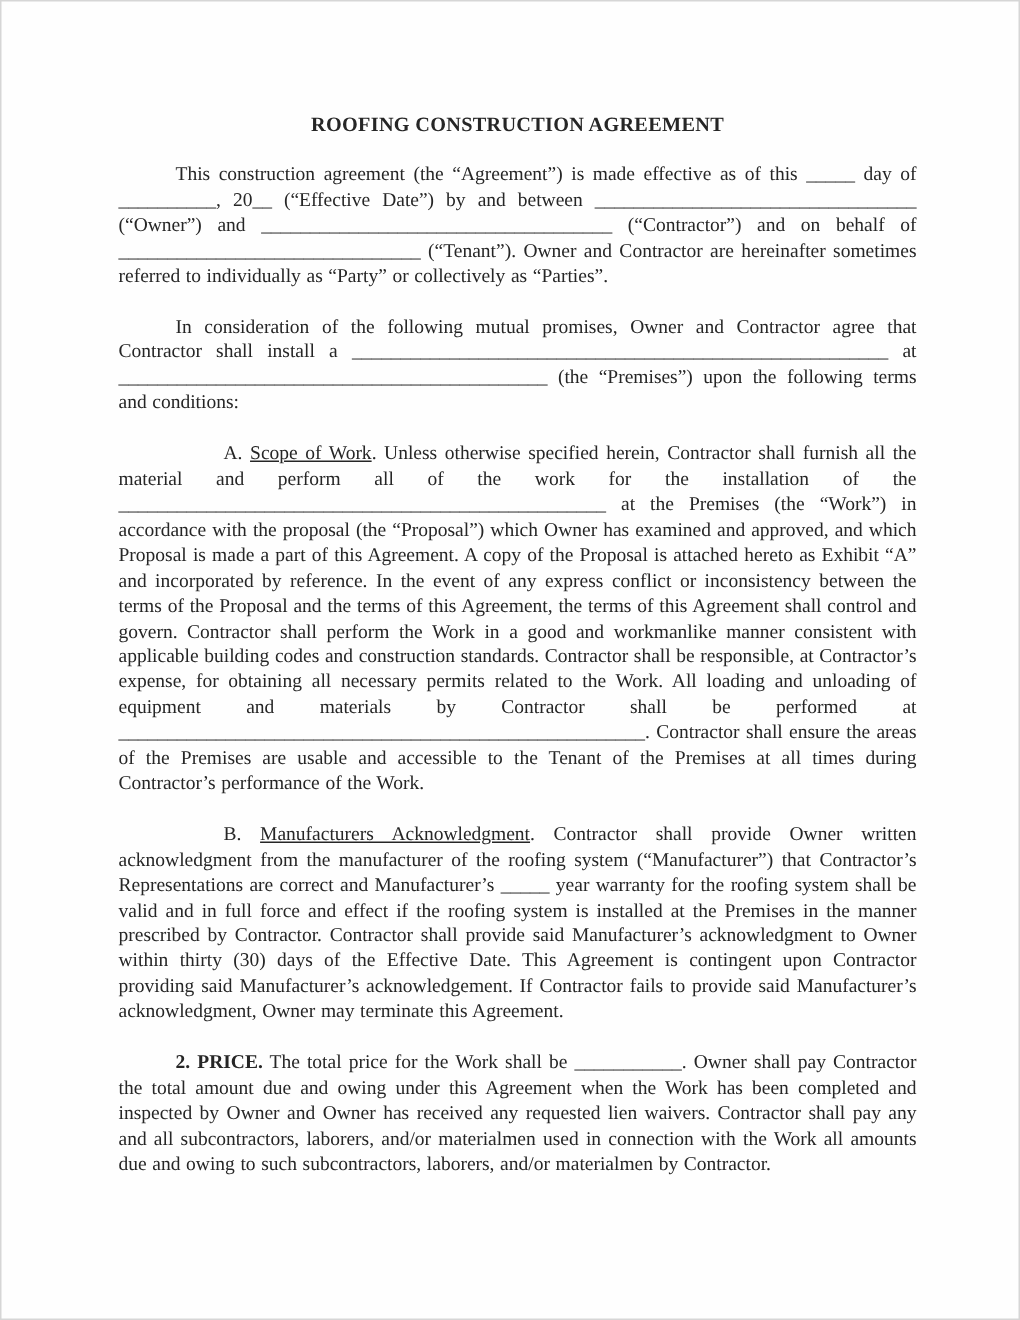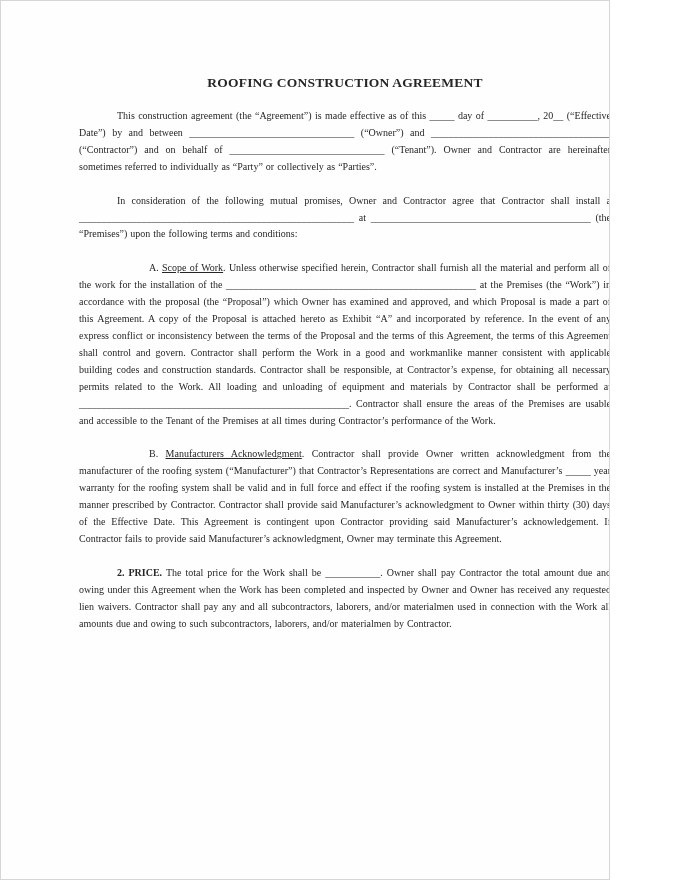--- a/index.html
+++ b/index.html
@@ -2,21 +2,21 @@
 <html><head>
 <meta charset="utf-8">
 <style>
   html, body {
     margin: 0;
     padding: 0;
     background: #ffffff;
   }
   .page {
     position: relative;
-    width: 610px;
+    width: 680px;
     height: 880px;
     box-sizing: border-box;
     background: #fefefe;
     border: 1px solid #d6d6d6;
     font-family: "Liberation Serif", serif;
     color: #262626;
     overflow: hidden;
   }
   .content {
     position: absolute;
@@ -25,21 +25,21 @@
     width: 532px;
   }
   .doc-title {
     font-size: 13.5px;
     font-weight: bold;
     text-align: center;
     letter-spacing: 0.2px;
     margin: 0 0 17px 0;
   }
   .content p {
-    font-size: 10px;
+    font-size: 13px;
     line-height: 16.9px;
     margin: 12px 0 17px 0;
     text-align: justify;
     word-spacing: 0.5px;
   }
   .indent-tab  { text-indent: 38px; }
   .indent-deep { text-indent: 70px; }
   .content p span.u { text-decoration: underline; }
   .content p span.b { font-weight: bold; }
   .content p span.blank { letter-spacing: 0; }

